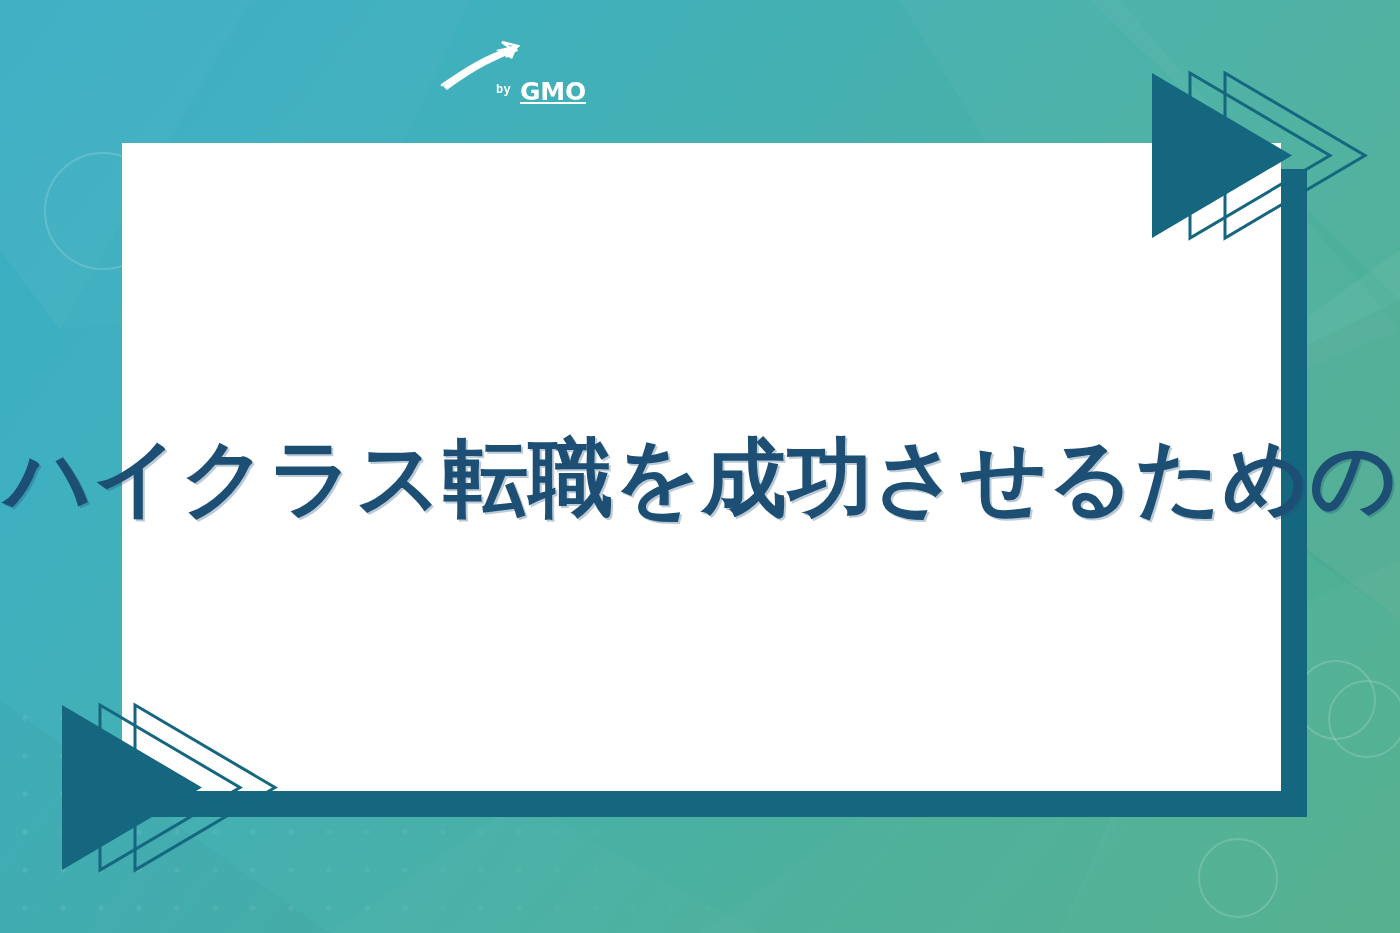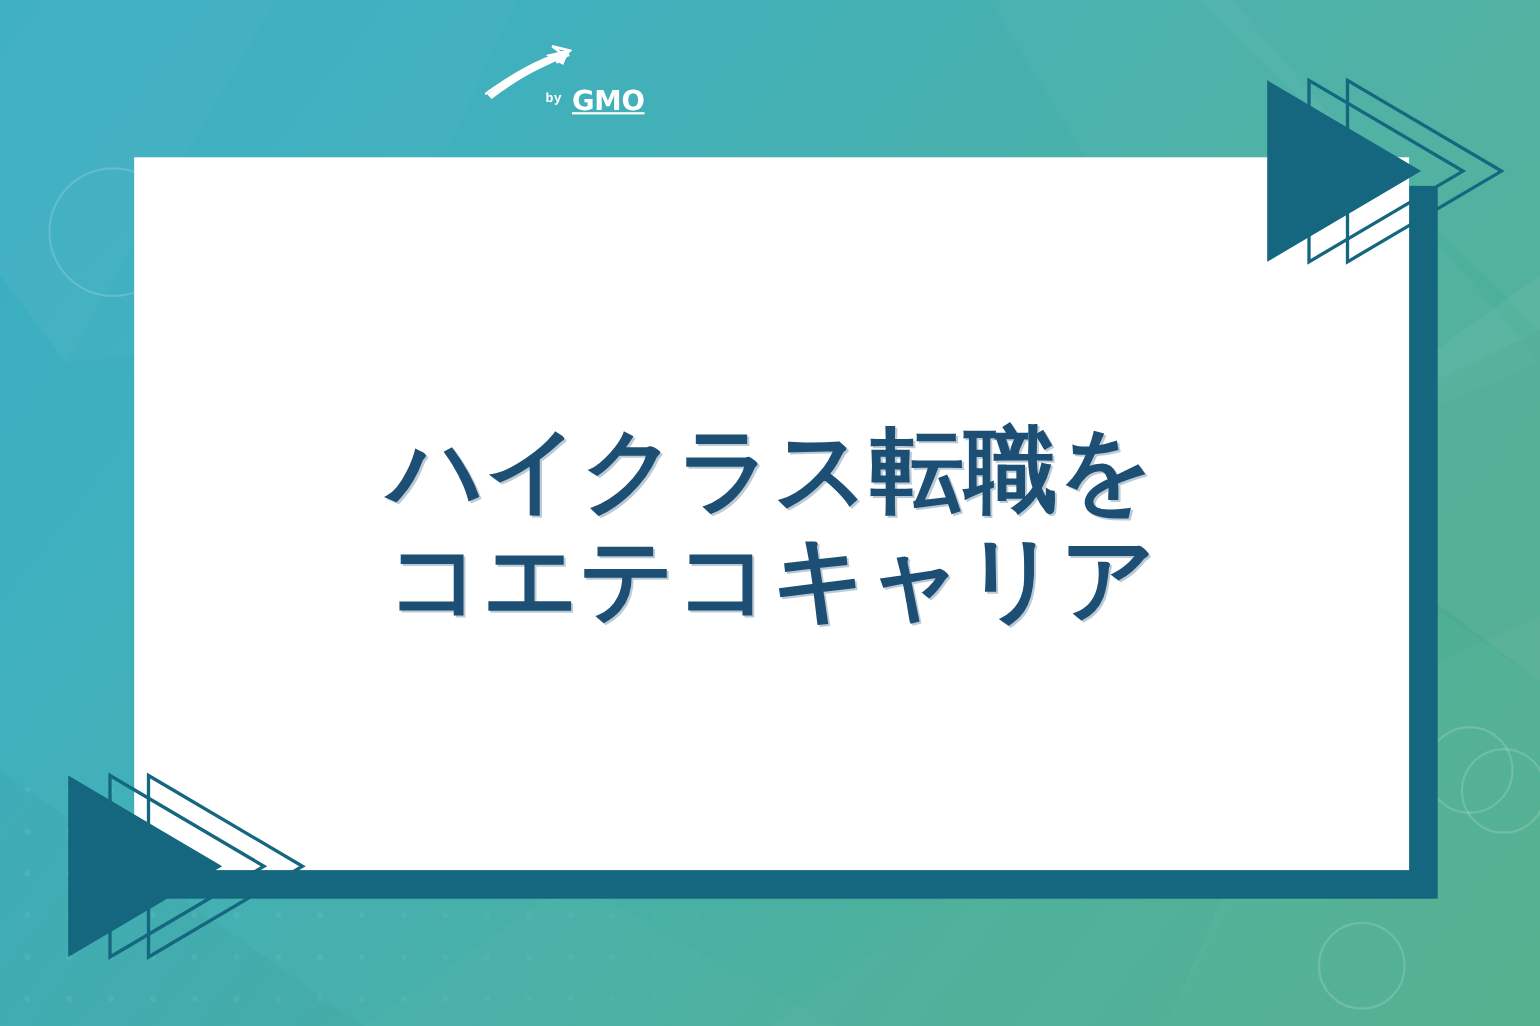--- a/index.html
+++ b/index.html
@@ -56,21 +56,21 @@
     left:122px; top:143px;
     width:1159px; height:648px;
     background:#ffffff;
   }
 
   
   .title-wrap{
     position:absolute;
     left:122px; top:143px;
     width:1159px; height:648px;
-    display:flex; flex-direction:column;
+    display:flex; flex-direction:row;
     align-items:center; justify-content:center;
     padding-top:22px;
   }
   .title-line{
     color:#1D4F75;
     font-family:"DejaVu Sans","Liberation Sans", sans-serif;
     font-weight:700;
     font-size:85px;
     line-height:1.16;
     letter-spacing:.006em;
@@ -155,21 +155,21 @@
   <div class="tri-group tg-topright">
     <svg width="290" height="180" viewBox="0 0 290 180">
       <polygon points="75,5 215,87.5 75,170" fill="none" stroke="#14677F" stroke-width="3"></polygon>
       <polygon points="40,5 180,87.5 40,170" fill="none" stroke="#14677F" stroke-width="3"></polygon>
       <polygon points="2,5 142,87.5 2,170" fill="#14677F"></polygon>
     </svg>
   </div>
 
   <div class="title-wrap">
     <div class="title-line">ハイクラス転職を</div>
-    <div class="title-line">コエテコキャリア</div>
+    <div class="title-line">成功させるための</div>
   </div>
 
   <div class="logo">
     <svg class="logo-arrow" width="86" height="50" viewBox="0 0 86 50">
       <path d="M2 44 C22 30 46 14 74 6 L66 16 L78 5 L62 1 L70 7" fill="none" stroke="#ffffff" stroke-width="2.4" stroke-linecap="round"></path>
       <path d="M78 4 L56 9 L72 18 Z" fill="#ffffff"></path>
       <path d="M3 45 C24 28 50 13 76 5 L78 10 C52 19 28 33 7 49 Z" fill="#ffffff"></path>
     </svg>
     <div class="logo-by">by</div>
     <div class="logo-gmo">GMO</div>

